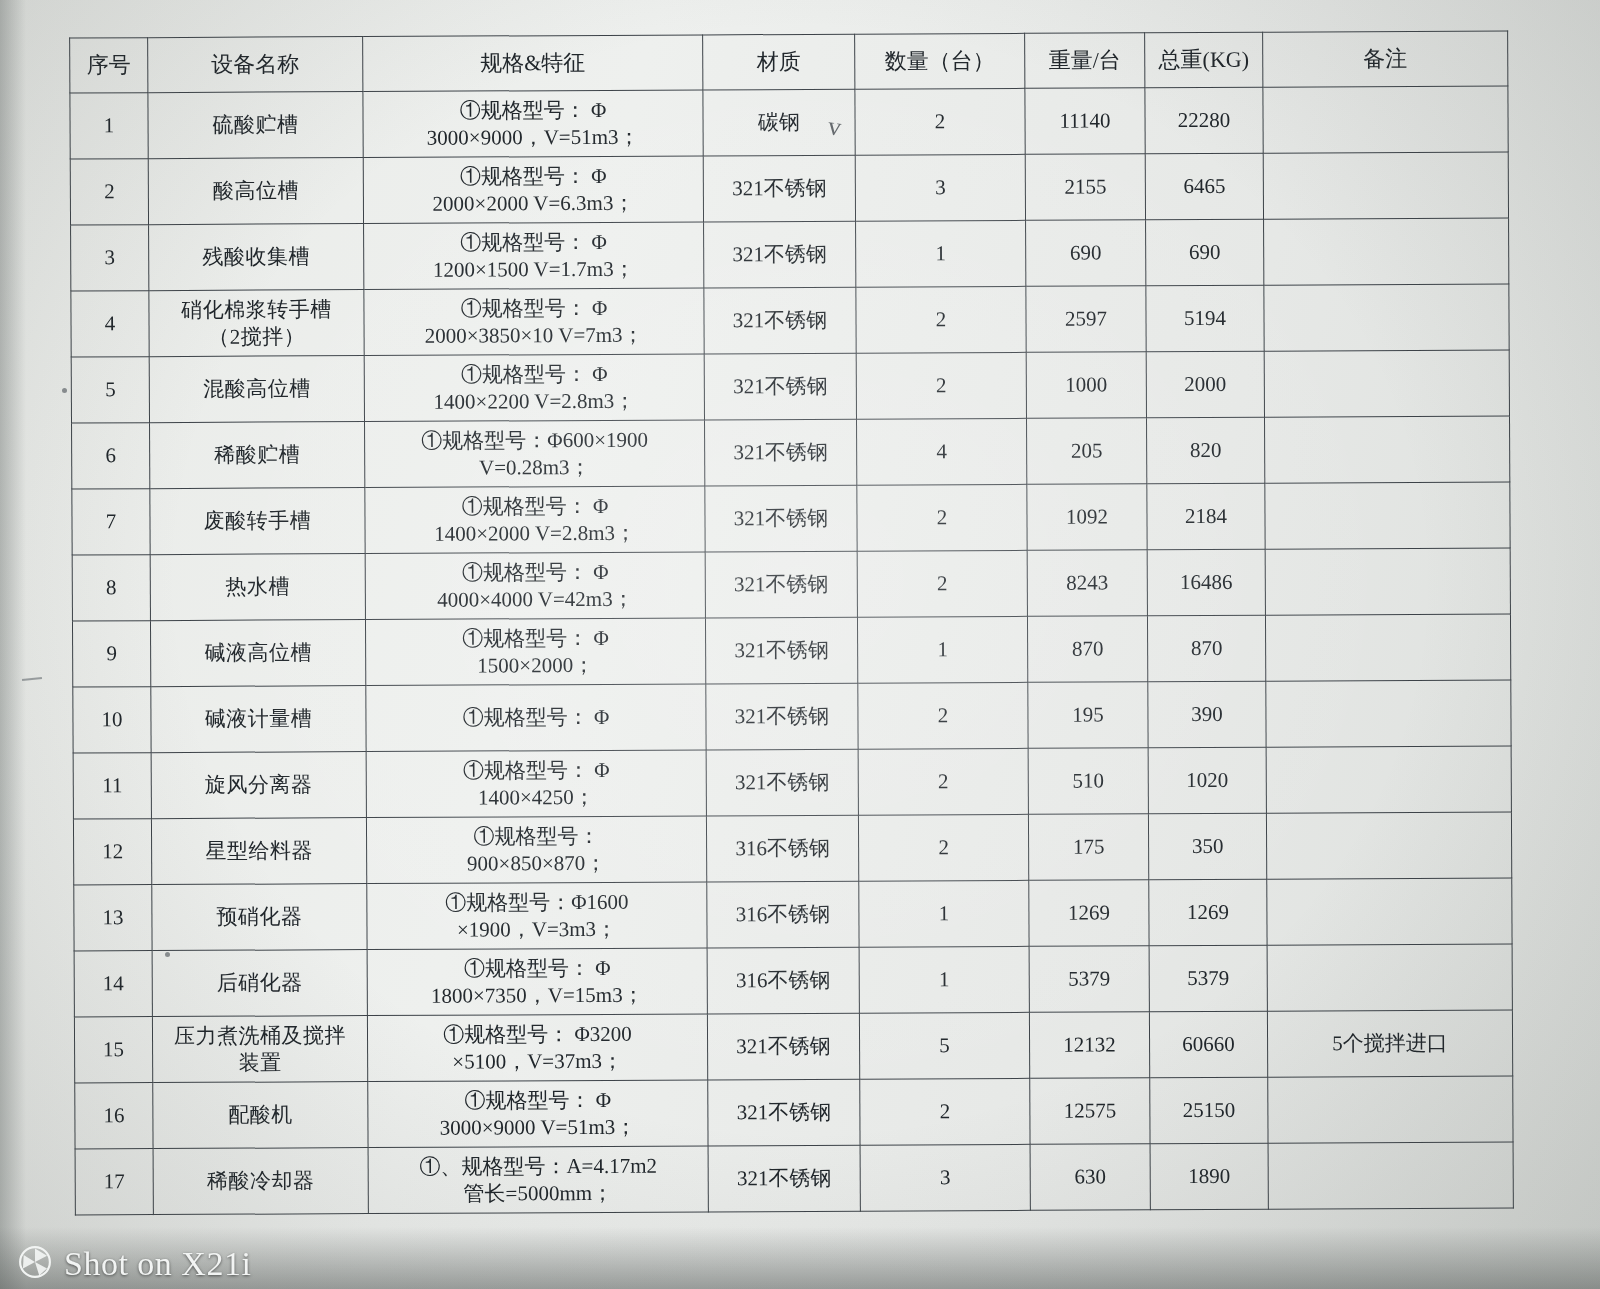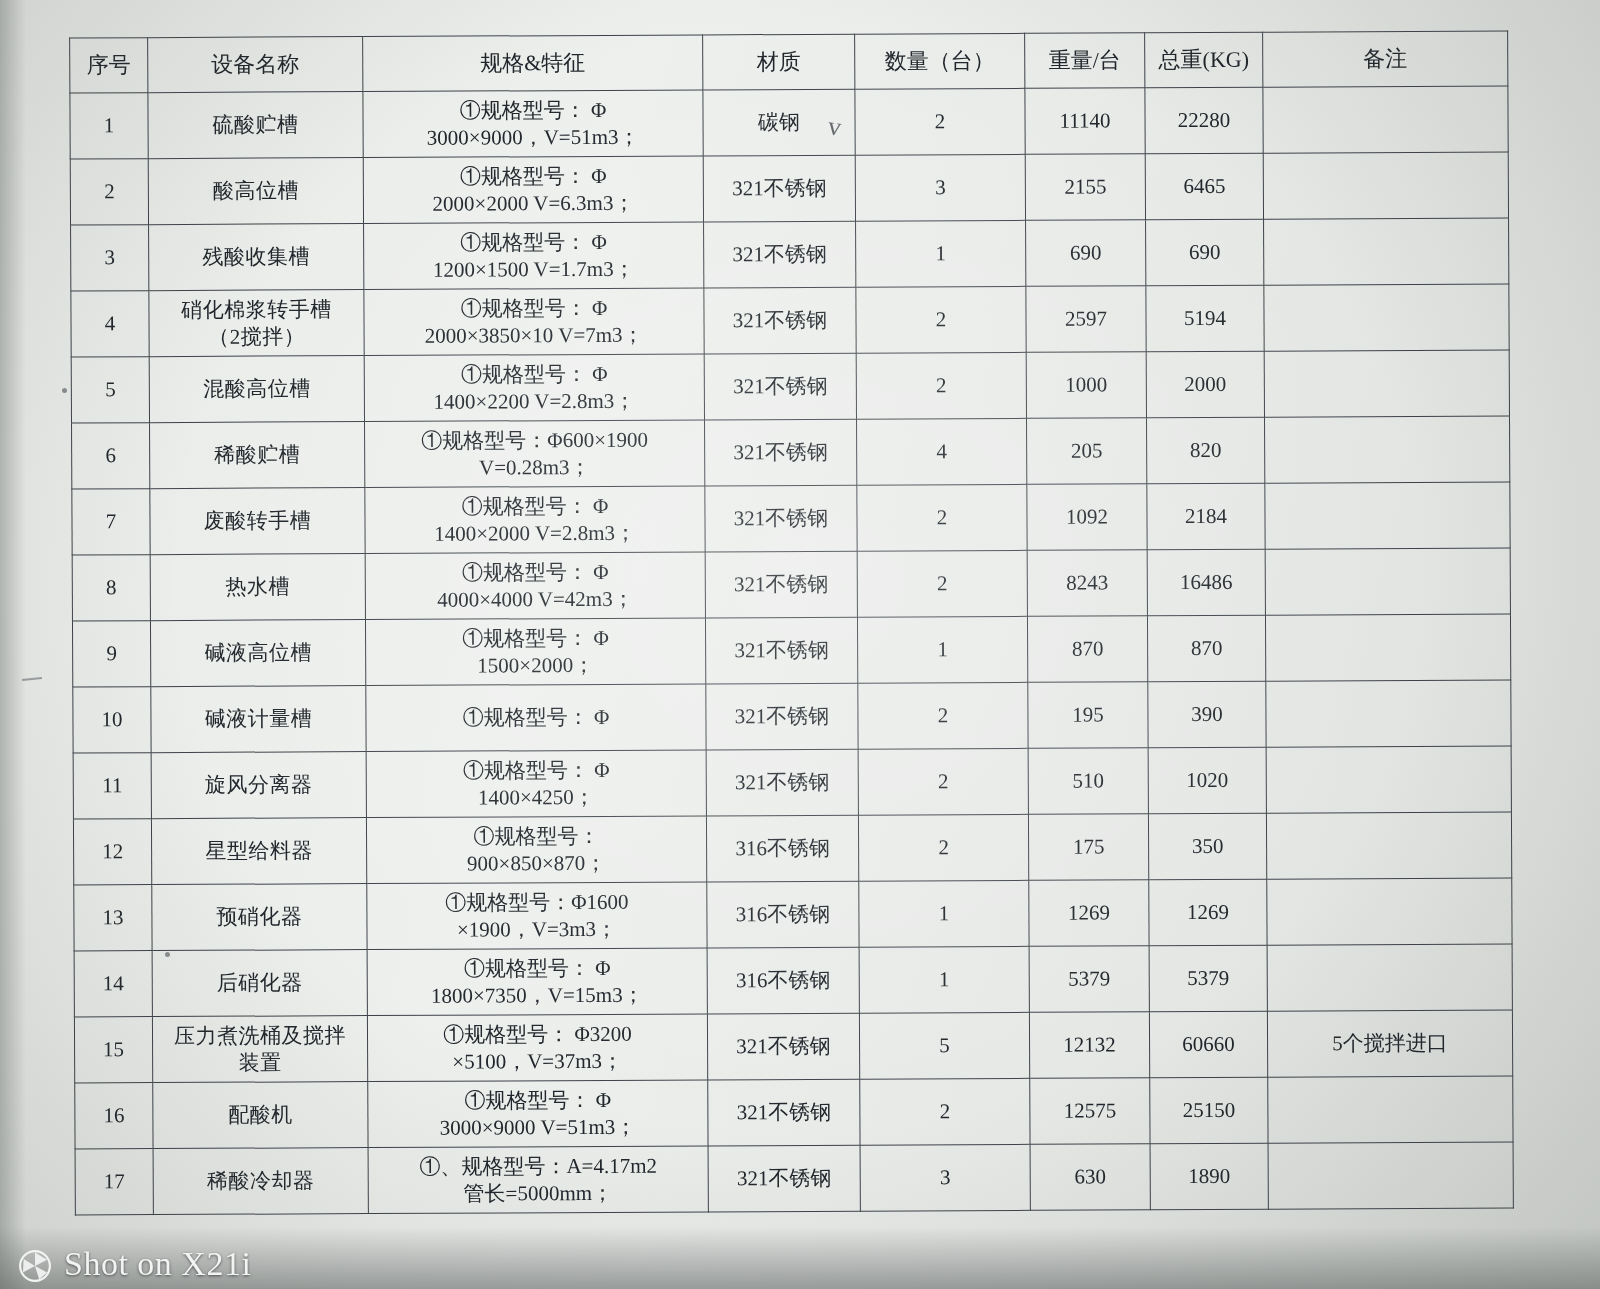--- a/index.html
+++ b/index.html
@@ -127,21 +127,21 @@
     background: #4a5056;
     border-radius: 50%;
     opacity: .6;
   }
   
   .watermark {
     position: absolute;
     left: 18px;
     bottom: 6px;
     display: flex;
-    align-items: flex-end;
+    align-items: flex-start;
     gap: 12px;
     color: #f2f4f3;
     text-shadow: 0 1px 3px rgba(0,0,0,0.55);
   }
   .watermark .shutter {
     width: 34px;
     height: 34px;
     flex: 0 0 34px;
   }
   .watermark .wtext {

